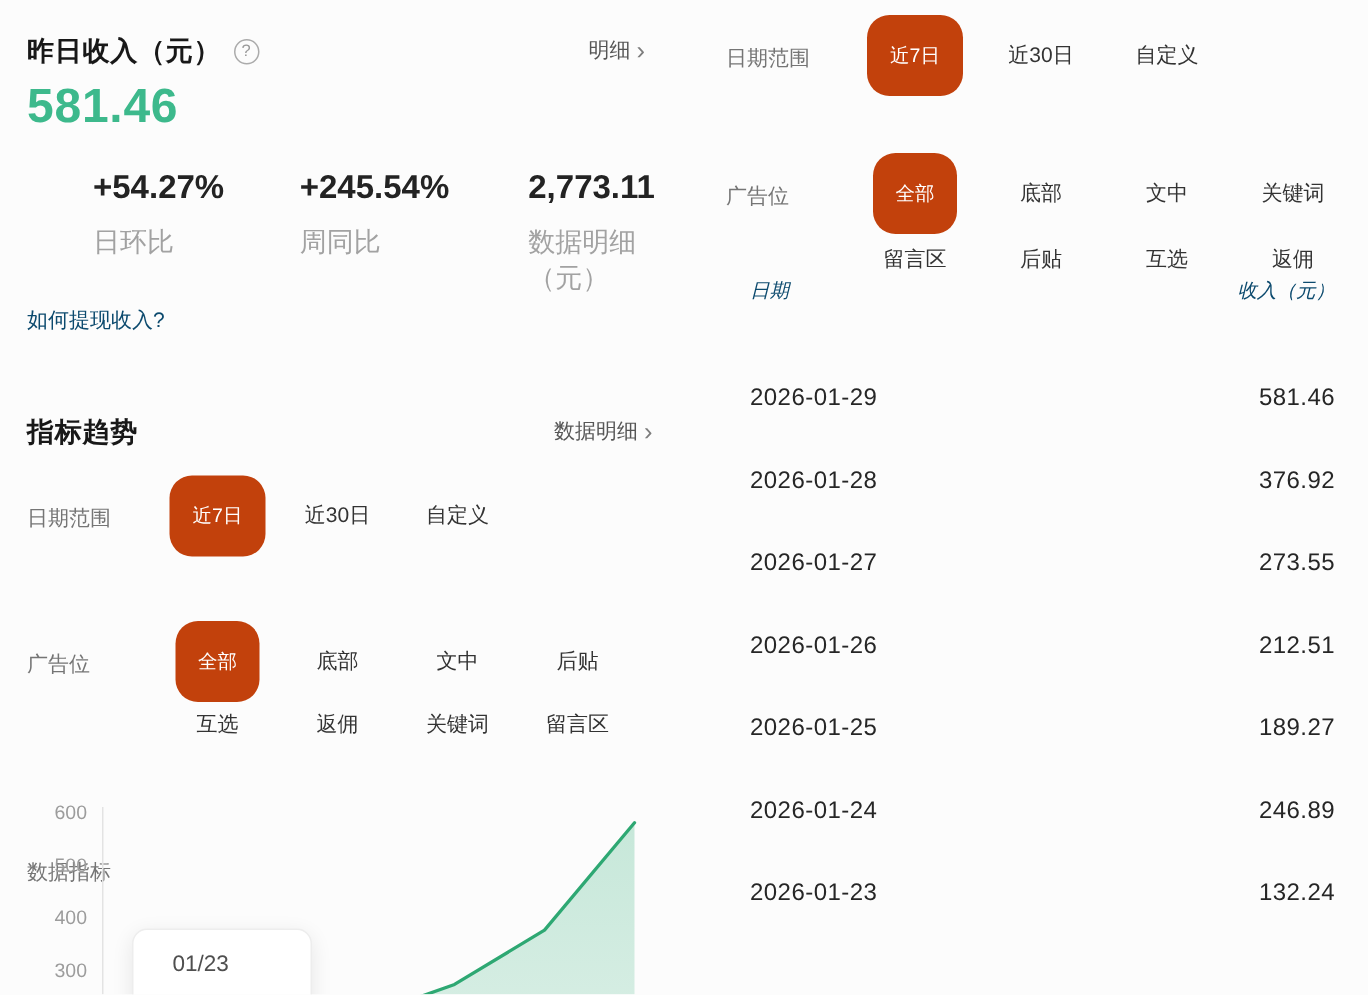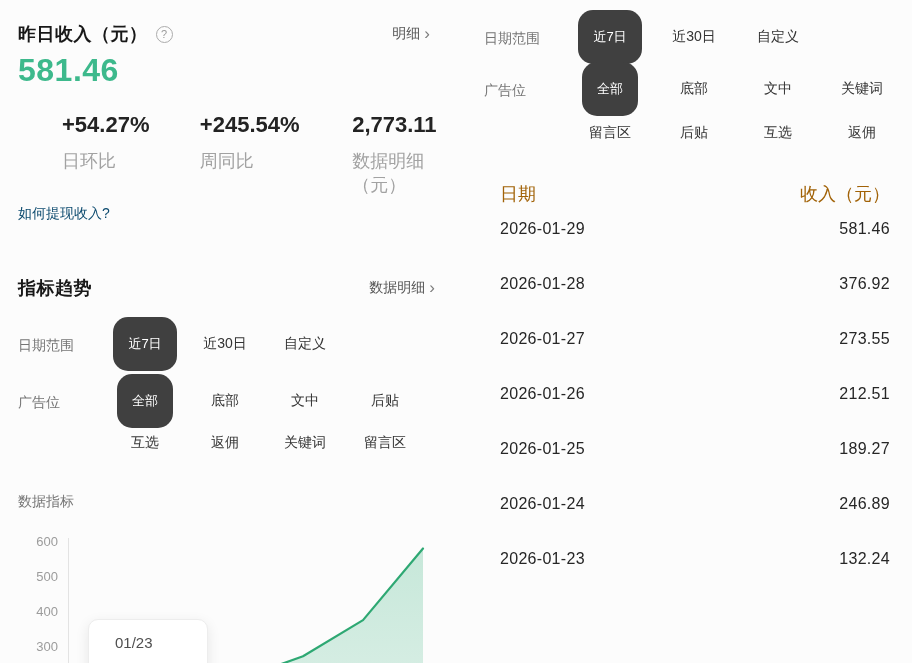--- a/index.html
+++ b/index.html
@@ -31,55 +31,55 @@
   .stat-col:nth-child(2){ width:168px; }
   .stat-value { font-size:22px; font-weight:600; color:#232323; }
   .stat-label { font-size:18px; color:#a2a2a2; margin-top:11px; }
 
   .withdraw-link { position:absolute; left:18px; top:205px; font-size:14px; color:#0c4a6e; cursor:pointer; }
 
   .trend-header { position:absolute; left:18px; top:276px; width:417px;
     display:flex; align-items:center; }
 
   
-  .filters { position:absolute; display:flex; flex-direction:column; }
+  .filters { position:absolute; display:flex; flex-direction:column;gap:40px; }
   .left-filters { left:18px; top:330px; width:410px; }
   .right-filters { left:28px; top:22px; width:424px; }
   .filter-group { display:flex; margin-bottom:15px; }
   .right-filters .filter-group { margin-bottom:8px; }
   .filter-label { font-size:14px; color:#757575; flex:0 0 87px; padding-top:7px; }
   .right-filters .filter-label { flex:0 0 84px; padding-top:8px; }
   .opts { display:flex; flex-wrap:wrap; width:322px; }
   .right-filters .opts { width:340px; }
   .slot { width:80px; height:28px; display:flex; align-items:center; justify-content:center; margin-bottom:14px; }
   .right-filters .slot { width:84px; height:30px; }
   .opt { font-size:14px; color:#333; cursor:pointer; white-space:nowrap; }
-  .opt.pill { background:#404040; color:#fff; font-size:13px; padding:18px 15px; border-radius:15px; }
+  .opt.pill { background:#c2410c; color:#fff; font-size:13px; padding:18px 15px; border-radius:15px; }
 
   
   .chart-wrap { position:absolute; left:0; top:535px; width:430px; height:128px; overflow:hidden; }
   .ytick { position:absolute; left:26px; width:32px; text-align:right; font-size:13px;
     color:#9c9c9c; line-height:16px; }
   .axis-line { position:absolute; left:68px; top:3px; width:1px; height:125px; background:#e3e3e3; }
   .chart-svg { position:absolute; left:0; top:0; }
   .chart-tooltip { position:absolute; left:88px; top:84px; width:120px; height:70px;
     background:#ffffff; border:1px solid #ededed; border-radius:10px;
     box-shadow:0 4px 14px rgba(0,0,0,0.09); padding:13px 0 0 26px; z-index:3; }
   .tooltip-date { font-size:15px; color:#4f4f4f; line-height:20px; }
   .tooltip-item { display:flex; align-items:center; margin-top:8px; }
   .tooltip-value { font-size:13px; color:#333; }
 
   
   .right-panel { position:absolute; left:456px; top:0; width:456px; height:663px; }
 
   .income-table { position:absolute; left:44px; top:182px; width:390px; }
   .table-header { display:flex; justify-content:space-between; height:24px; align-items:center; }
-  .th { font-size:18px; color:#a16207; }
+  .th { font-size:13px; color:#0c4a6e;font-style:italic; }
   .table-rows { margin-top:14px; }
-  .table-row { display:flex; justify-content:space-between; align-items:flex-start; height:55px; }
+  .table-row { display:flex; justify-content:space-between; align-items:flex-end; height:55px; }
   .date-cell { font-size:16px; color:#262626; letter-spacing:0.3px; }
   .income-cell { font-size:16px; color:#262626; letter-spacing:0.3px; }
 </style>
 </head>
 <body>
 
 <div class="page">
 
   <div class="left-panel">
 

